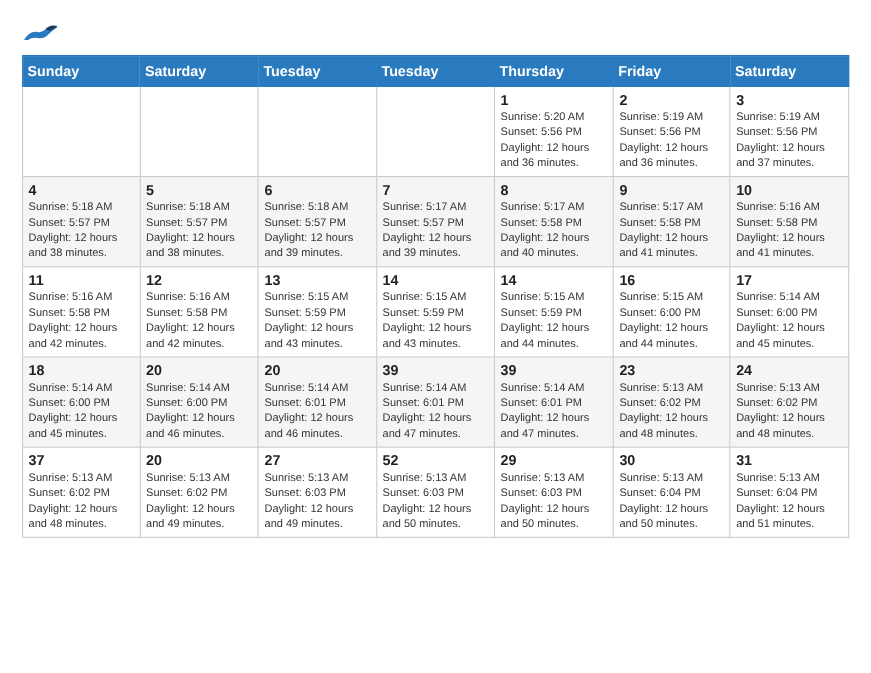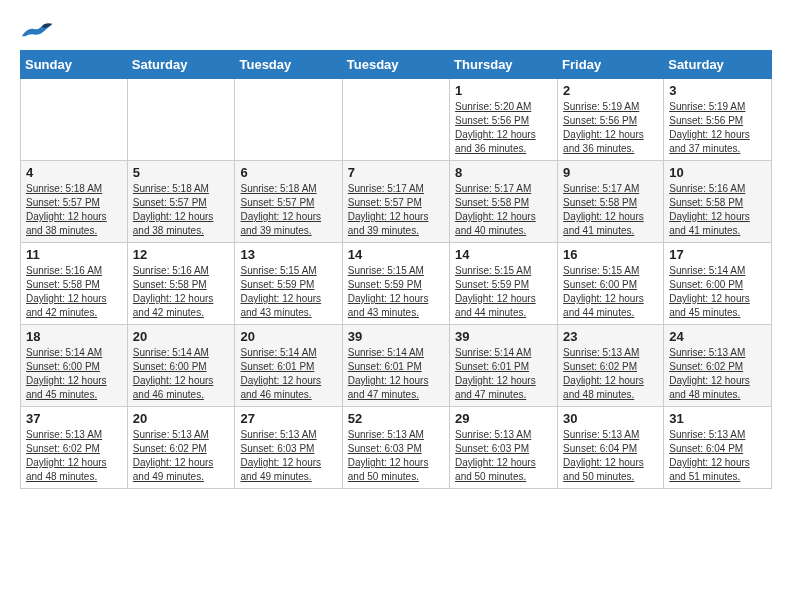--- a/index.html
+++ b/index.html
@@ -74,21 +74,20 @@
       font-size: 13px;
       font-weight: bold;
       color: #222;
       display: block;
       margin-bottom: 2px;
     }
     .cell-content {
       font-size: 10px;
       color: #333;
       line-height: 1.4;
-      text-decoration: underline;
     }
     .empty-cell {
       background: #fff !important;
     }
   </style>
 </head>
 <body>
 
 <div class="header">
   <div class="logo">

